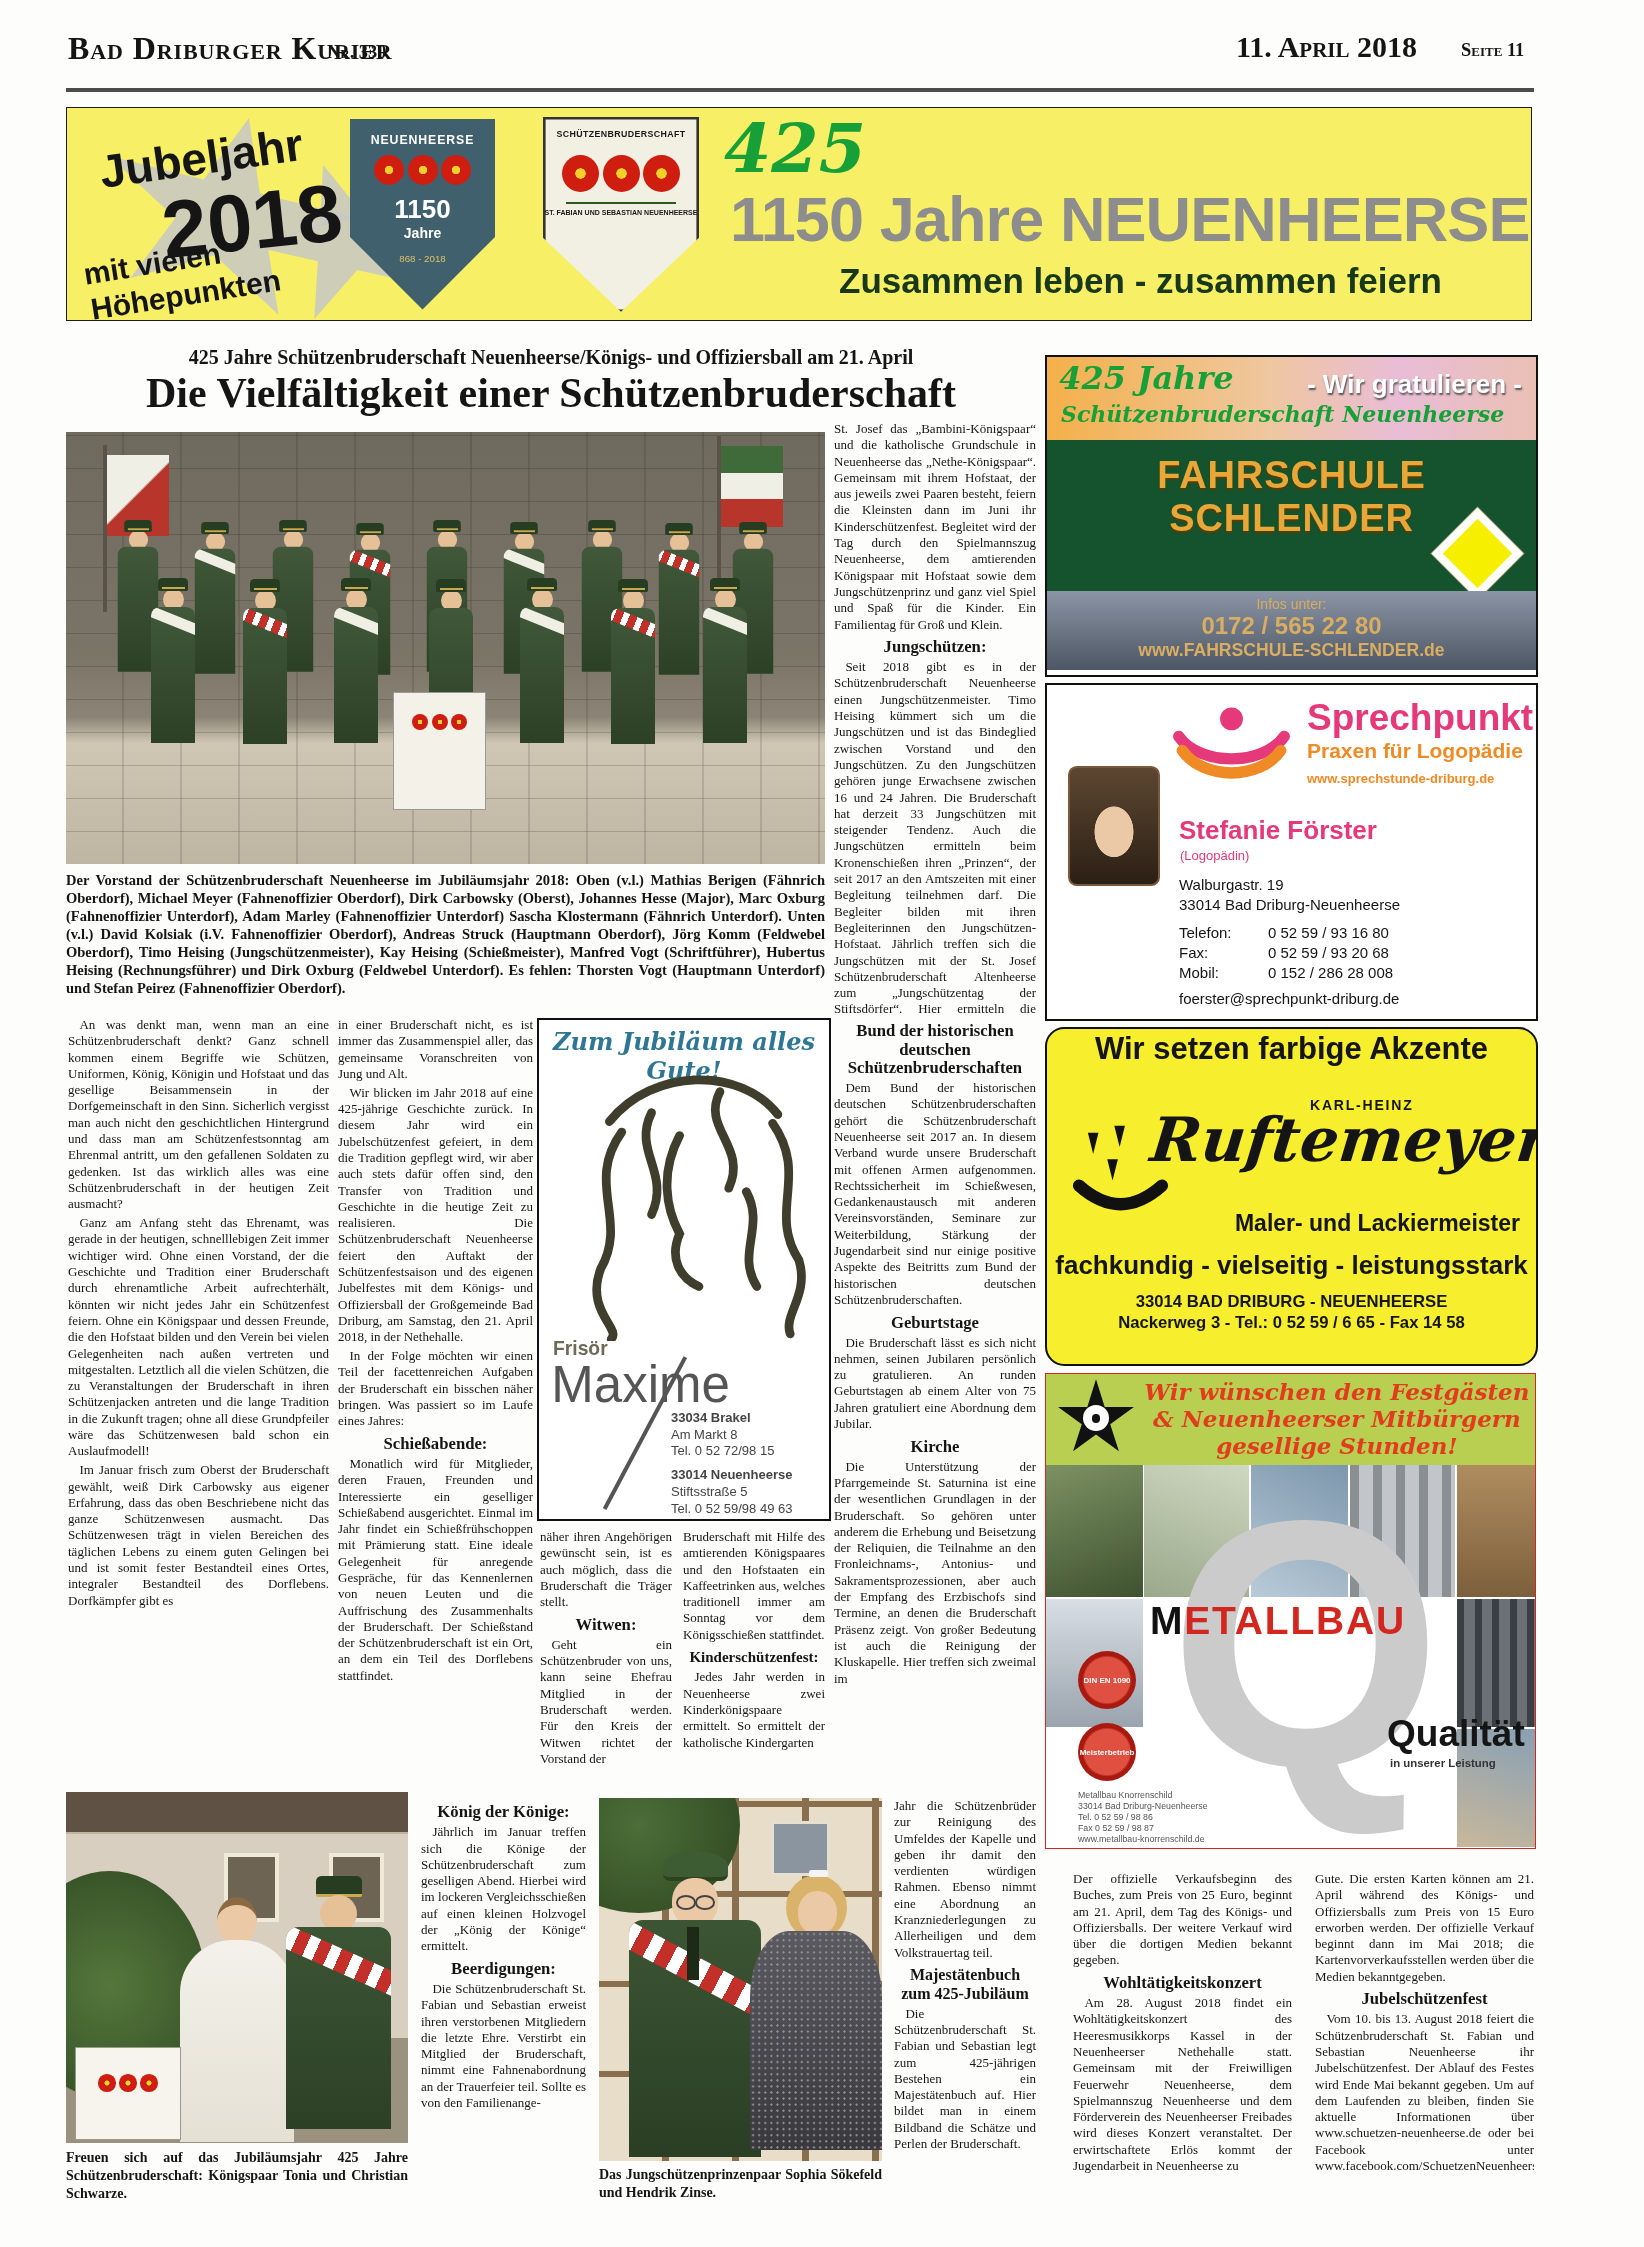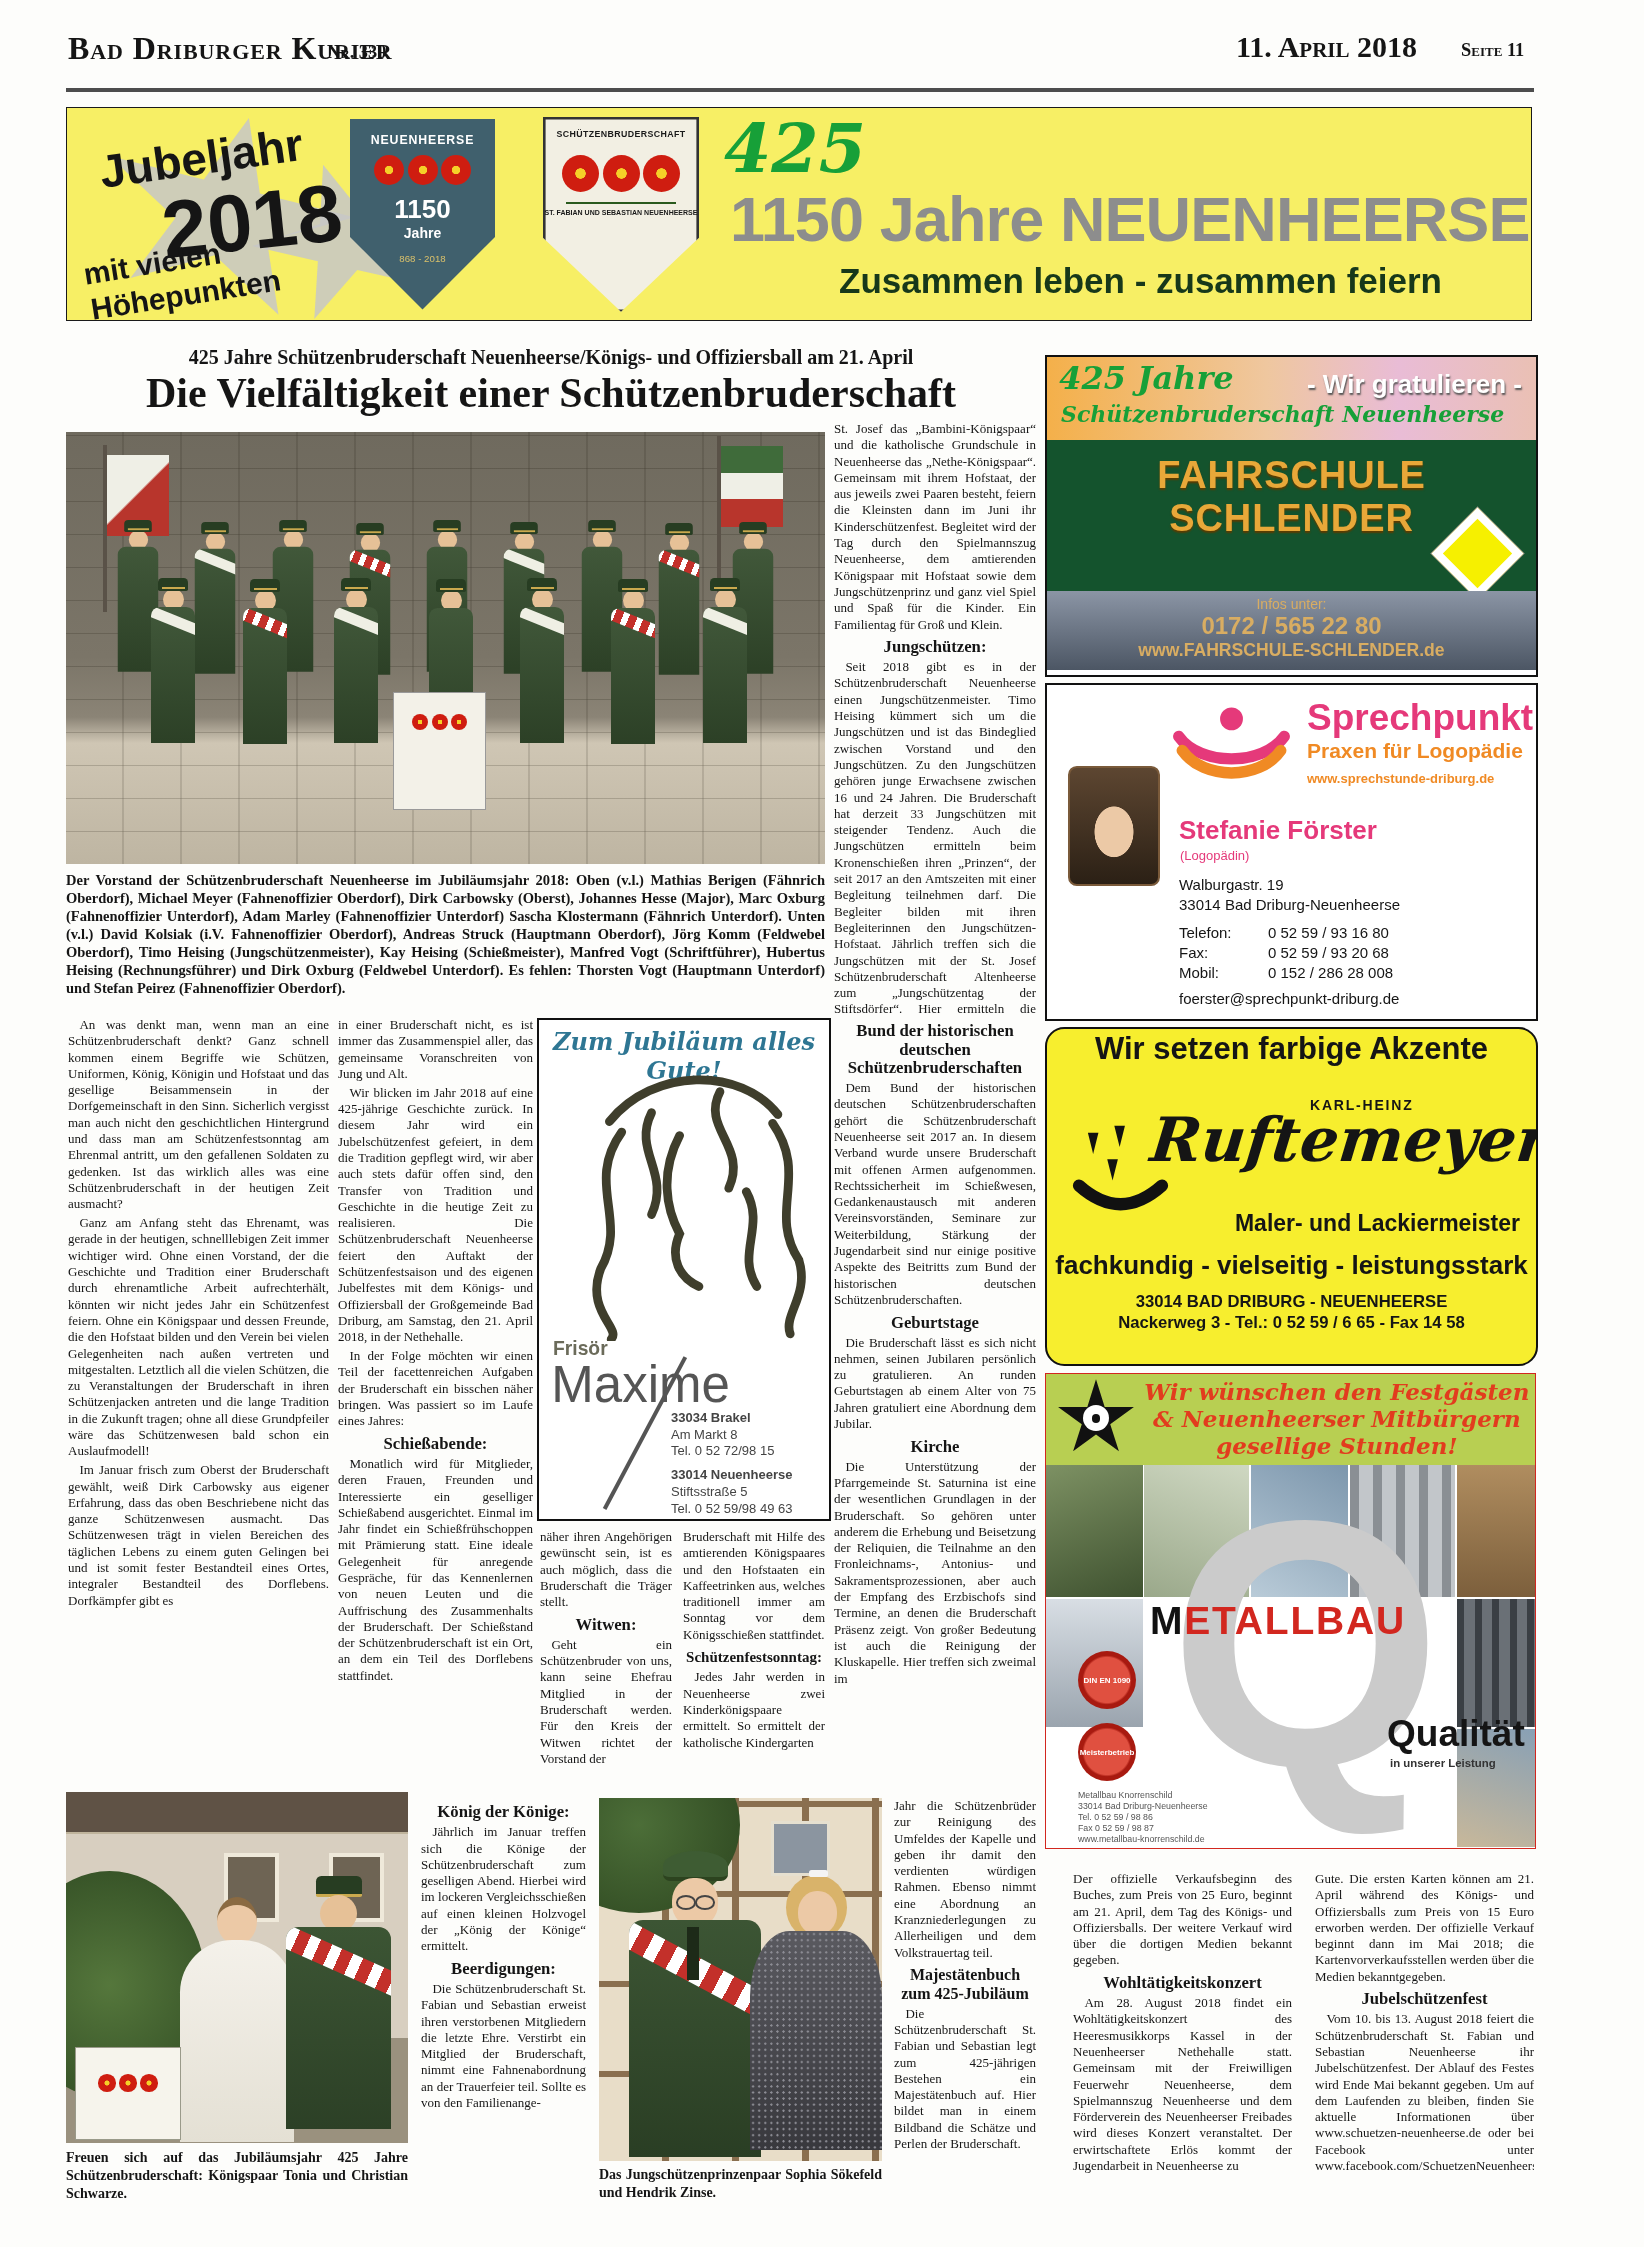--- a/index.html
+++ b/index.html
@@ -245,21 +245,21 @@
     </div>
   </div>
 
   <div class="abs bodytext" style="left:540px;top:1529px;width:132px;height:260px">
     <p class="noind">näher ihren Angehörigen gewünscht sein, ist es auch möglich, dass die Bruderschaft die Träger stellt.</p>
     <div class="subhead">Witwen:</div>
     <p>Geht ein Schützenbruder von uns, kann seine Ehefrau Mitglied in der Bruderschaft werden. Für den Kreis der Witwen richtet der Vorstand der</p>
   </div>
   <div class="abs bodytext" style="left:683px;top:1529px;width:142px;height:260px">
     <p class="noind">Bruderschaft mit Hilfe des amtierenden Königspaares und den Hofstaaten ein Kaffeetrinken aus, welches traditionell immer am Sonntag vor dem Königsschießen stattfindet.</p>
-    <div class="subhead" style="font-size:15px">Schützenfestsonntag:</div>
+    <div class="subhead" style="font-size:15px">Kinderschützenfest:</div>
     <p>Jedes Jahr werden in Neuenheerse zwei Kinderkönigspaare ermittelt. So ermittelt der katholische Kindergarten</p>
   </div>
 
   <div class="abs bodytext" style="left:834px;top:1017px;width:202px;height:774px">
     <div class="subhead">Bund der historischen deutschen Schützenbruderschaften</div>
     <p>Dem Bund der historischen deutschen Schützenbruderschaften gehört die Schützenbruderschaft Neuenheerse seit 2017 an. In diesem Verband wurde unsere Bruderschaft mit offenen Armen aufgenommen. Rechtssicherheit im Schießwesen, Gedankenaustausch mit anderen Vereinsvorständen, Seminare zur Weiterbildung, Stärkung der Jugendarbeit sind nur einige positive Aspekte des Beitritts zum Bund der historischen deutschen Schützenbruderschaften.</p>
     <div class="subhead">Geburtstage</div>
     <p>Die Bruderschaft lässt es sich nicht nehmen, seinen Jubilaren persönlich zu gratulieren. An runden Geburtstagen ab einem Alter von 75 Jahren gratuliert eine Abordnung dem Jubilar.</p>
     <div class="subhead">Kirche</div>
     <p>Die Unterstützung der Pfarrgemeinde St. Saturnina ist eine der wesentlichen Grundlagen in der Bruderschaft. So gehören unter anderem die Erhebung und Beisetzung der Reliquien, die Teilnahme an den Fronleichnams-, Antonius- und Sakramentsprozessionen, aber auch der Empfang des Erzbischofs sind Termine, an denen die Bruderschaft Präsenz zeigt. Von großer Bedeutung ist auch die Reinigung der Kluskapelle. Hier treffen sich zweimal im</p>

